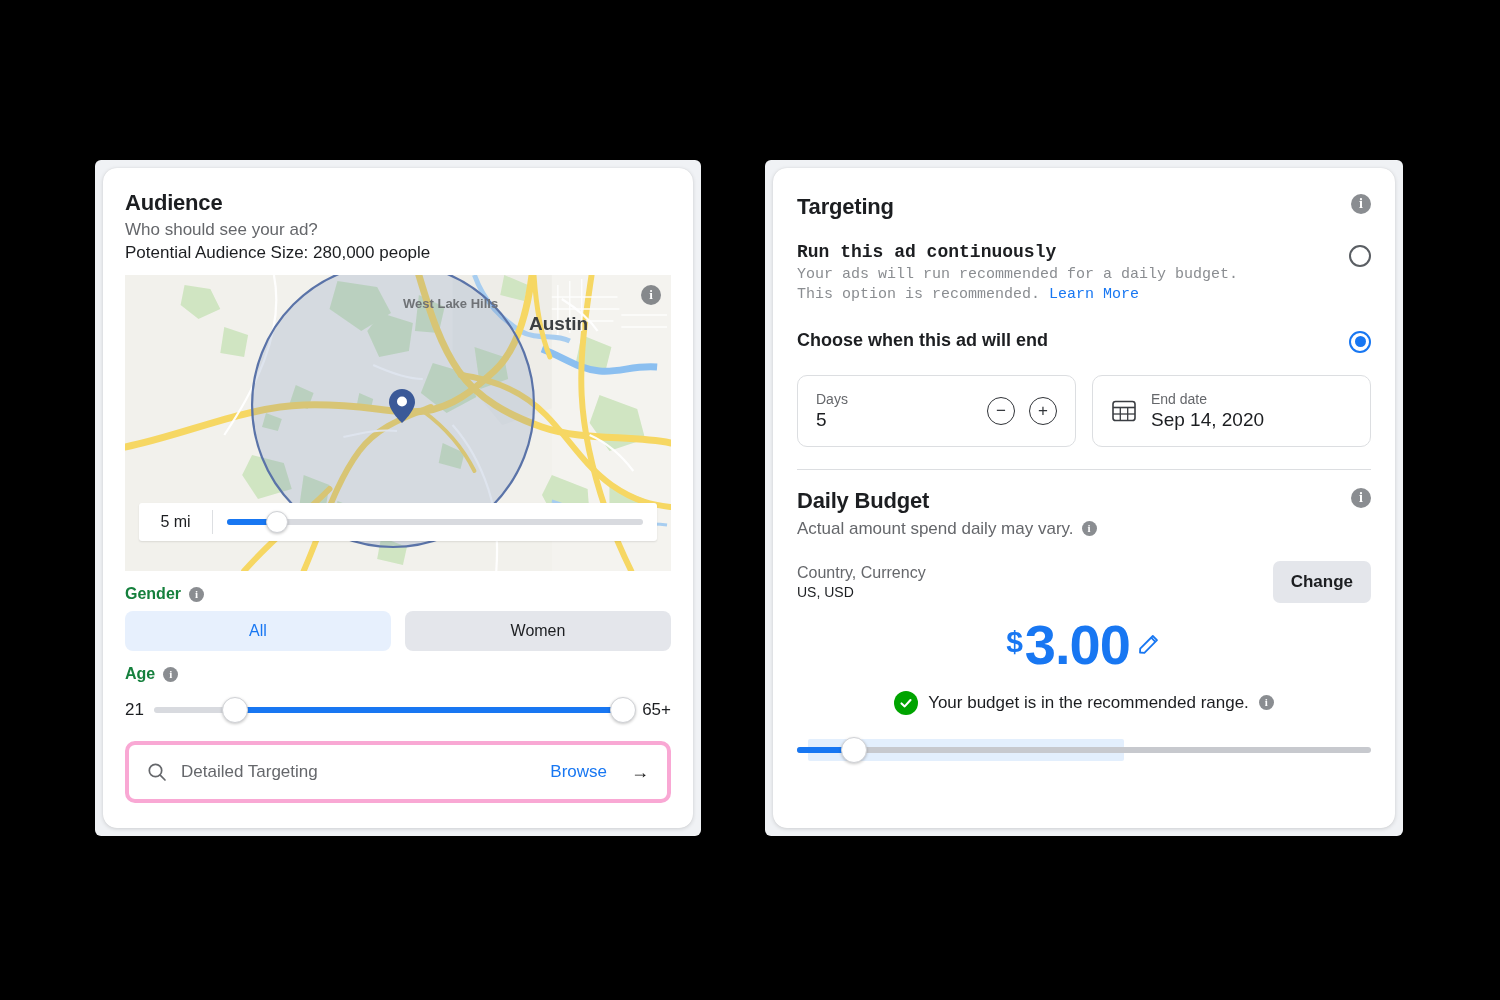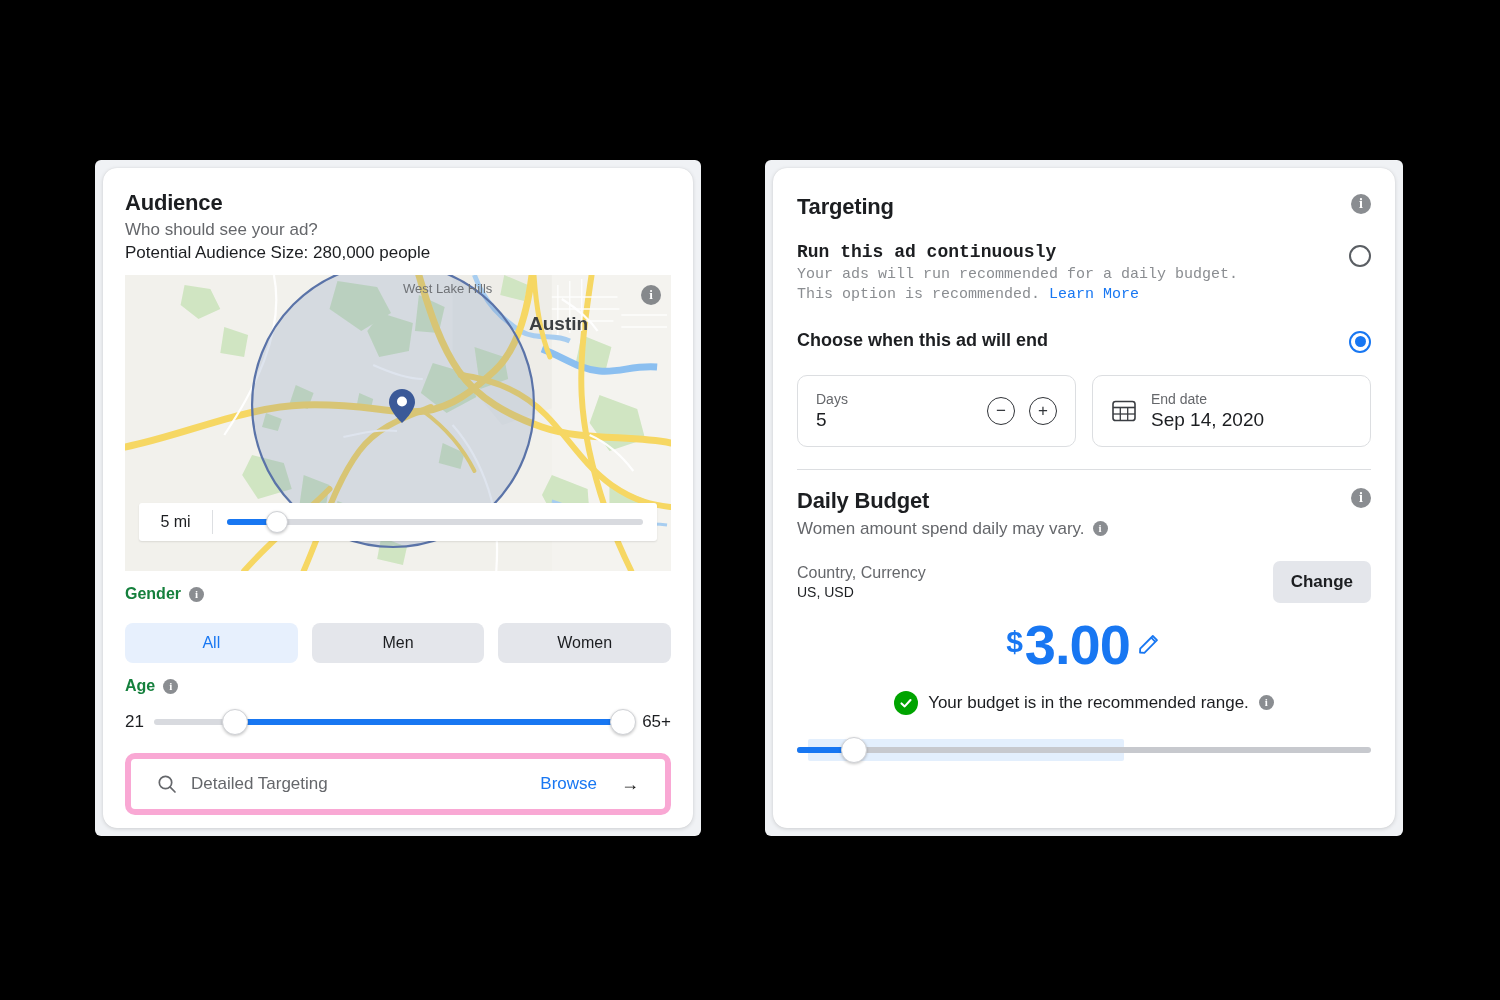--- a/index.html
+++ b/index.html
@@ -95,37 +95,37 @@
   .track .fill { position: absolute; top: 0; bottom: 0; border-radius: 3px; background: #1877f2; }
   .knob {
     position: absolute; top: 50%; transform: translate(-50%,-50%);
     width: 22px; height: 22px; border-radius: 50%;
     background: #ffffff; border: 1px solid #d0d2d6;
     box-shadow: 0 1px 3px rgba(0,0,0,0.22);
   }
   .knob.lg { width: 26px; height: 26px; }
 
   
-  .seg-row { display: flex; gap: 14px; margin-top: 20px; }
+  .seg-row { display: flex; gap: 14px; margin-top: 8px; }
   .seg {
     flex: 1; height: 40px; border-radius: 8px;
     display: flex; align-items: center; justify-content: center;
     font-size: 16px; color: #1c1e21; background: #e4e6eb;
   }
   .seg.active { background: #e7f0fd; color: #1877f2; }
 
   
   .age-row { display: flex; align-items: center; gap: 10px; margin-top: 14px; }
   .age-cap { font-size: 17px; color: #1c1e21; }
   .age-track-wrap { flex: 1; position: relative; height: 26px; display: flex; align-items: center; }
 
   
   .search-box {
-    margin-top: 18px; height: 62px; border: 6px solid #f9a8d4; border-radius: 10px;
-    display: flex; align-items: center; padding: 0 26px; gap: 14px;
+    margin-top: 18px; height: 62px; border: 4px solid #f9a8d4; border-radius: 10px;
+    display: flex; align-items: center; padding: 0 18px; gap: 14px;
   }
   .search-ph { flex: 1; font-size: 17px; color: #65676b; }
   .browse { font-size: 17px; color: #1877f2; }
   .arrow { font-size: 18px; color: #111; margin-left: 10px; }
 
   
   .row-head { display: flex; align-items: flex-start; justify-content: space-between; }
   .radio {
     width: 22px; height: 22px; border-radius: 50%;
     border: 2px solid #5a5e63; flex: none; margin-top: 3px;
@@ -263,21 +263,21 @@
                 <path d="M430 22 L496 22"></path>
               <path d="M430 34 L498 34"></path>
                 <path d="M430 46 L492 46"></path>
               <path d="M500 40 L546 40"></path>
                 <path d="M500 52 L546 52"></path>
             </g>
 
             <circle cx="270" cy="130" r="142" fill="#6d87b8" fill-opacity="0.22" stroke="#5a73a8" stroke-width="2.2"></circle>
           </svg>
 
-          <div class="map-label" style="left:278px; top:6px;">West Lake Hills</div>
+          <div class="map-label" style="left:278px; top:21px;font-weight:bold;">West Lake Hills</div>
           <div class="map-label city" style="left:404px; top:38px;">Austin</div>
 
           <svg class="pin" viewBox="0 0 26 34">
             <path d="M13 0 C5.8 0 0 5.8 0 13 C0 22 13 34 13 34 C13 34 26 22 26 13 C26 5.8 20.2 0 13 0 Z" fill="#3b5998"></path>
             <circle cx="13" cy="12.5" r="5" fill="#ffffff"></circle>
           </svg>
 
           <div class="map-info">i</div>
 
           <div class="radius-bar">
@@ -290,21 +290,20 @@
             </div>
           </div>
         </div>
 
         <div style="display:flex; align-items:center; gap:8px; margin-top:14px;">
           <span class="label-bold">Gender</span>
           <span class="info-icon">i</span>
         </div>
         <div class="seg-row">
           <div class="seg active">All</div>
-          <div class="seg">Men</div>
           <div class="seg">Women</div>
         </div>
 
         <div style="display:flex; align-items:center; gap:8px; margin-top:14px;">
           <span class="label-bold">Age</span>
           <span class="info-icon">i</span>
         </div>
         <div class="age-row">
           <span class="age-cap">21</span>
           <div class="age-track-wrap">
@@ -383,21 +382,21 @@
           </div>
         </div>
 
         <div class="divider"></div>
 
         <div class="row-head">
           <div class="h-title">Daily Budget</div>
           <span class="info-icon big">i</span>
         </div>
         <div style="display:flex; align-items:center; gap:8px; margin-top:5px;">
-          <span class="sub-gray" style="margin-top:0;">Women amount spend daily may vary.</span>
+          <span class="sub-gray" style="margin-top:0;">Actual amount spend daily may vary.</span>
           <span class="info-icon">i</span>
         </div>
 
         <div class="cc-row">
           <div>
             <div class="field-lbl" style="font-size:16px;">Country, Currency</div>
             <div style="font-size:14px; color:#1c1e21; margin-top:2px;">US, USD</div>
           </div>
           <div class="change-btn">Change</div>
         </div>

